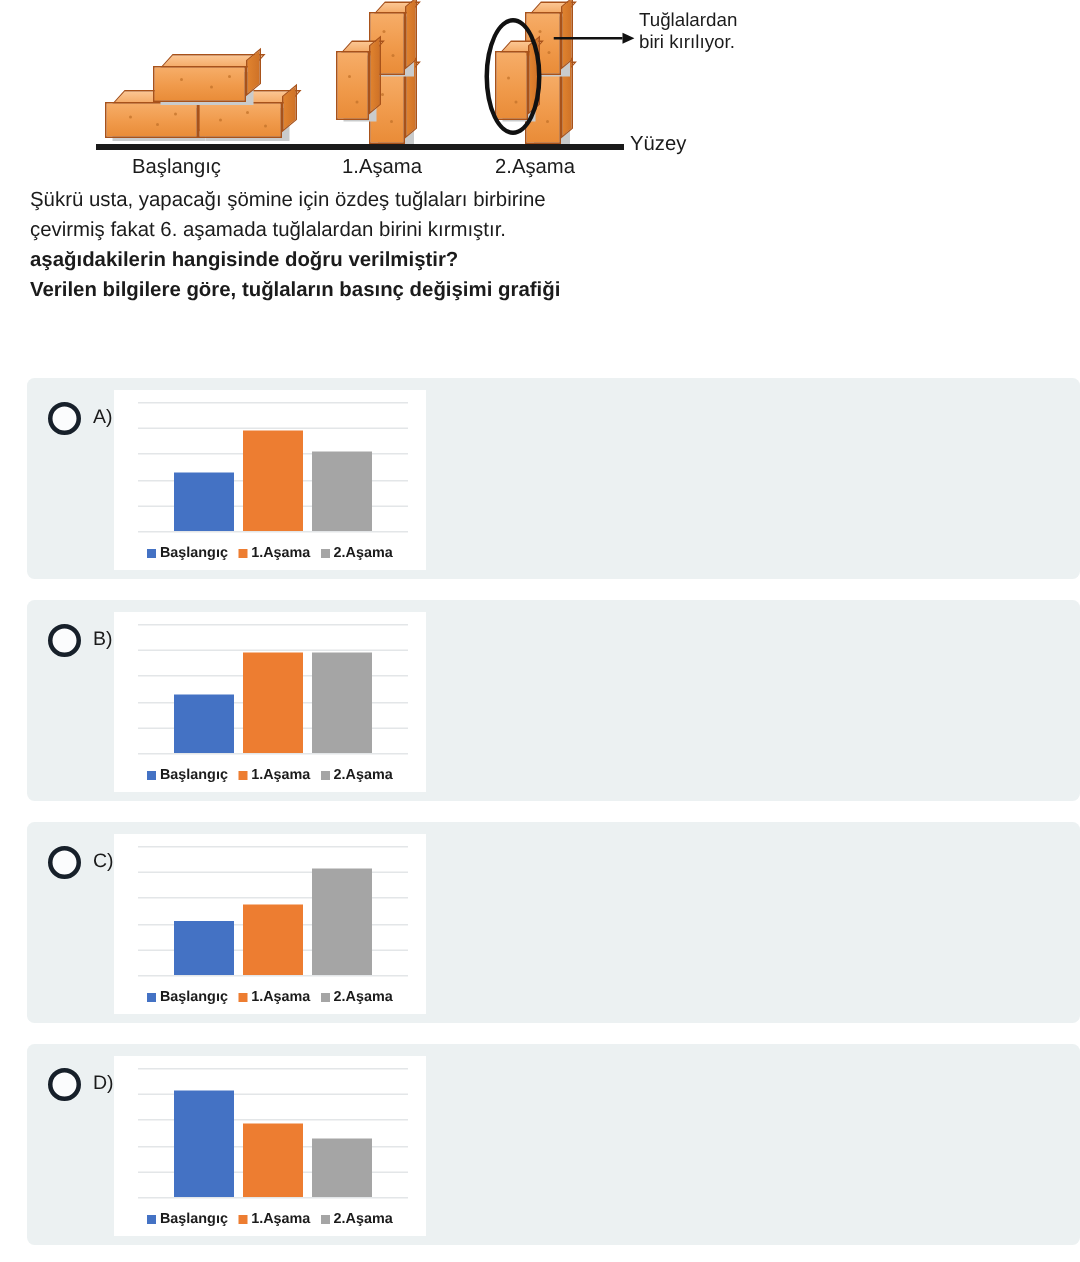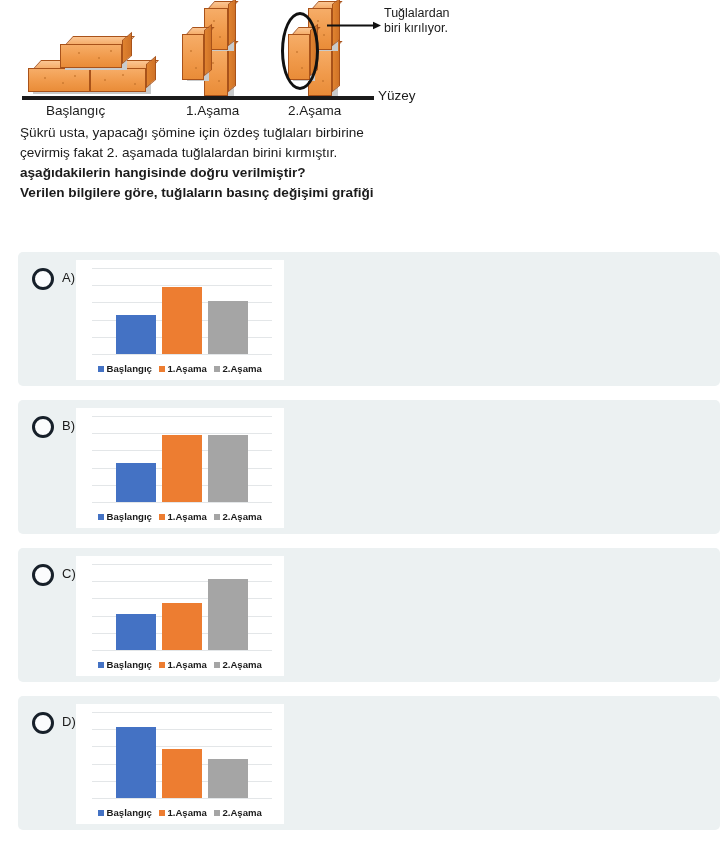--- a/index.html
+++ b/index.html
@@ -4,21 +4,21 @@
 <style>
   * { box-sizing: border-box; }
   html, body {
     margin: 0; padding: 0;
     width: 720px; height: 841px;
     background: #ffffff;
     font-family: "Liberation Sans", sans-serif;
     color: #1b1b1b;
     overflow: hidden;
   }
-  #page { position: relative; width: 720px; height: 841px; background: #fff; }
+  #page { position: relative; width: 720px; height: 841px; background: #fff; padding-left: 42px; }
 
   
   #figure { position: relative; width: 460px; height: 118px; margin: 0; }
 
   .surface-line {
     position: absolute; left: 22px; top: 96px; width: 352px; height: 4px;
     background: #1a1a1a;
   }
   .stage-label {
     position: absolute; font-size: 13.5px; color: #1b1b1b; white-space: nowrap; text-align: right;
@@ -221,21 +221,21 @@
     <div class="surface-line"></div>
 
     <div class="stage-label" id="lbl-baslangic">Başlangıç</div>
     <div class="stage-label" id="lbl-asama1">1.Aşama</div>
     <div class="stage-label" id="lbl-asama2">2.Aşama</div>
     <div class="stage-label" id="lbl-yuzey">Yüzey</div>
   </div>
 
   <div id="question">
     <p>Şükrü usta, yapacağı şömine için özdeş tuğlaları birbirine</p>
-    <p>çevirmiş fakat 2. aşamada tuğlalardan birini kırmıştır.</p>
+    <p>çevirmiş fakat 6. aşamada tuğlalardan birini kırmıştır.</p>
     <p class="bold">aşağıdakilerin hangisinde doğru verilmiştir?</p>
     <p class="bold">Verilen bilgilere göre, tuğlaların basınç değişimi grafiği</p>
   </div>
 
   <div id="options">
 
     <div class="option-card">
       <div class="radio-ring"></div>
       <div class="option-letter">A)</div>
       <div class="chart-panel">

